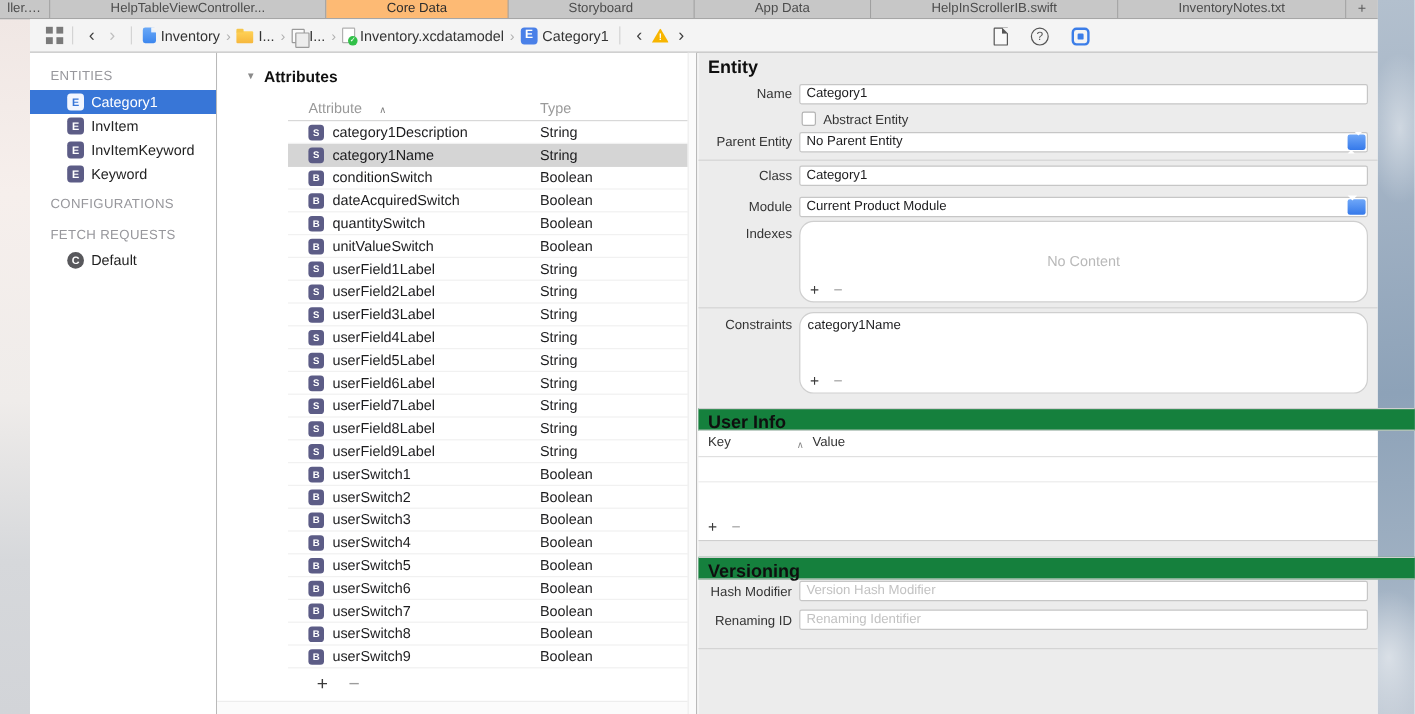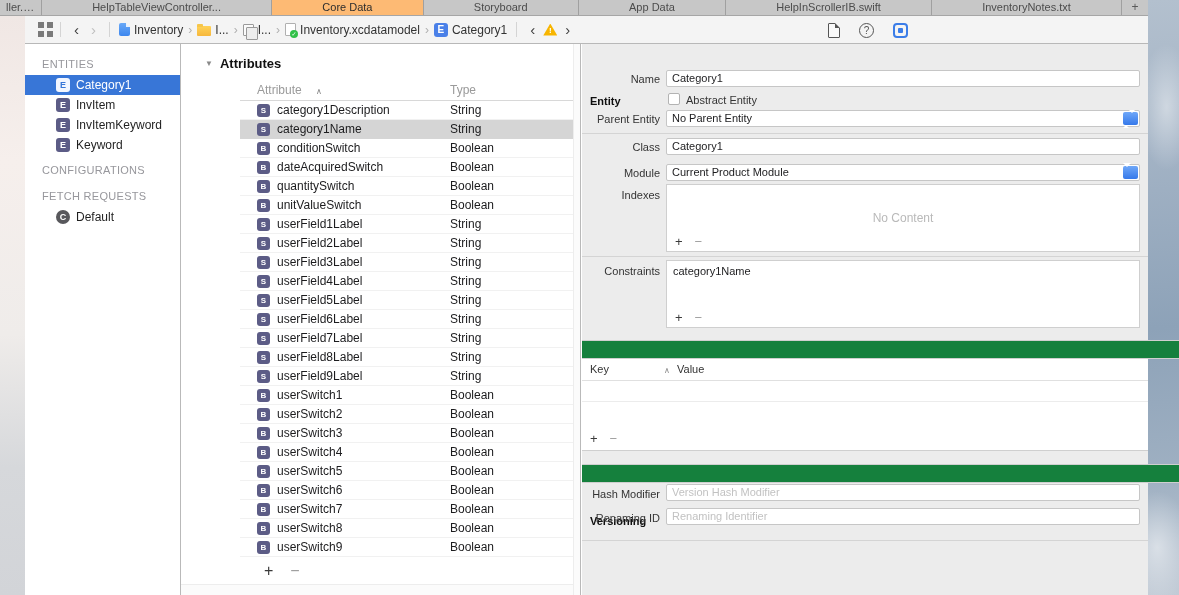--- a/index.html
+++ b/index.html
@@ -118,41 +118,41 @@
   .table-actions { position: absolute; left: 83px; top: 518px; display: flex; gap: 17px; font-size: 16px; }
   .plus-btn { color: #3a3a3a; } .minus-btn { color: #9c9c9c; }
   .vscroll { position: absolute; right: 0; top: 0; width: 7px; height: 100%; background: #fbfbfb; border-left: 1px solid #ededed; }
   .hscroll { position: absolute; left: 0; bottom: 0; width: 100%; height: 11px; background: #fbfbfb; border-top: 1px solid #ededed; }
 
   
   .inspector {
     position: absolute; left: 582px; top: 44px; width: 566px; height: 551px;
     background: #ececec; font-size: 11px; color: #262626;
   }
-  .insp-title { position: absolute; left: 8px; font-weight: bold; font-size: 11px; color: #0f0f0f; margin-top: 47px; }
+  .insp-title { position: absolute; left: 8px; font-weight: bold; font-size: 15px; color: #0f0f0f; }
   .form-label { position: absolute; left: 0; width: 78px; text-align: right; font-size: 11px; color: #343434; white-space: nowrap; }
   .field {
     position: absolute; left: 84px; width: 474px; height: 17px;
     background: #fff; border: 1px solid #c6c6c6; border-radius: 2px;
     font-size: 11px; color: #1c1c1e; line-height: 15px; padding-left: 5px; white-space: nowrap;
   }
   .placeholder { color: #c2c2c2; }
   .hdiv { position: absolute; left: 0; width: 566px; height: 1px; background: #d4d4d4; }
   .checkbox { position: absolute; left: 86px; width: 12px; height: 12px; background: #fff; border: 1px solid #b3b3b3; border-radius: 2px; }
   .check-label { position: absolute; left: 104px; font-size: 11px; color: #343434; }
   .stepper {
     position: absolute; right: 1px; top: 1px; width: 15px; height: 13px; border-radius: 2px;
     background: linear-gradient(#6fa7f8,#3579ea);
   }
   .stepper .up { width: 0; height: 0; border-left: 3px solid transparent; border-right: 3px solid transparent; border-bottom: 3px solid #fff; margin: 2px auto 1px; }
   .stepper .down { width: 0; height: 0; border-left: 3px solid transparent; border-right: 3px solid transparent; border-top: 3px solid #fff; margin: 0 auto; }
   .combo .down { margin-top: 5px; border-left-width: 4px; border-right-width: 4px; border-top-width: 4px; }
   .box {
     position: absolute; left: 84px; width: 474px; height: 68px;
-    background: #fff; border: 1px solid #cfcfcf; border-radius: 0;
+    background: #fff; border: 1px solid #cfcfcf; border-radius: 12px;
   }
   .no-content { position: absolute; left: 0; right: 0; top: 26px; text-align: center; color: #b9b9b9; font-size: 12px; }
   .box-value { position: absolute; left: 6px; top: 4px; font-size: 11px; color: #1c1c1e; }
   .box-actions { position: absolute; left: 8px; bottom: 2px; display: flex; gap: 12px; font-size: 13px; }
   .section-bar {
     position: absolute; left: 0; width: 601px; height: 19px; background: #15803d;
     border-top: 1px solid #cfcfcf; border-bottom: 1px solid #cfcfcf;
   }
   .section-bar .insp-title { top: 3px; }
   .ui-table { position: absolute; left: 0; width: 566px; background: #fff; border-bottom: 1px solid #cfcfcf; }

